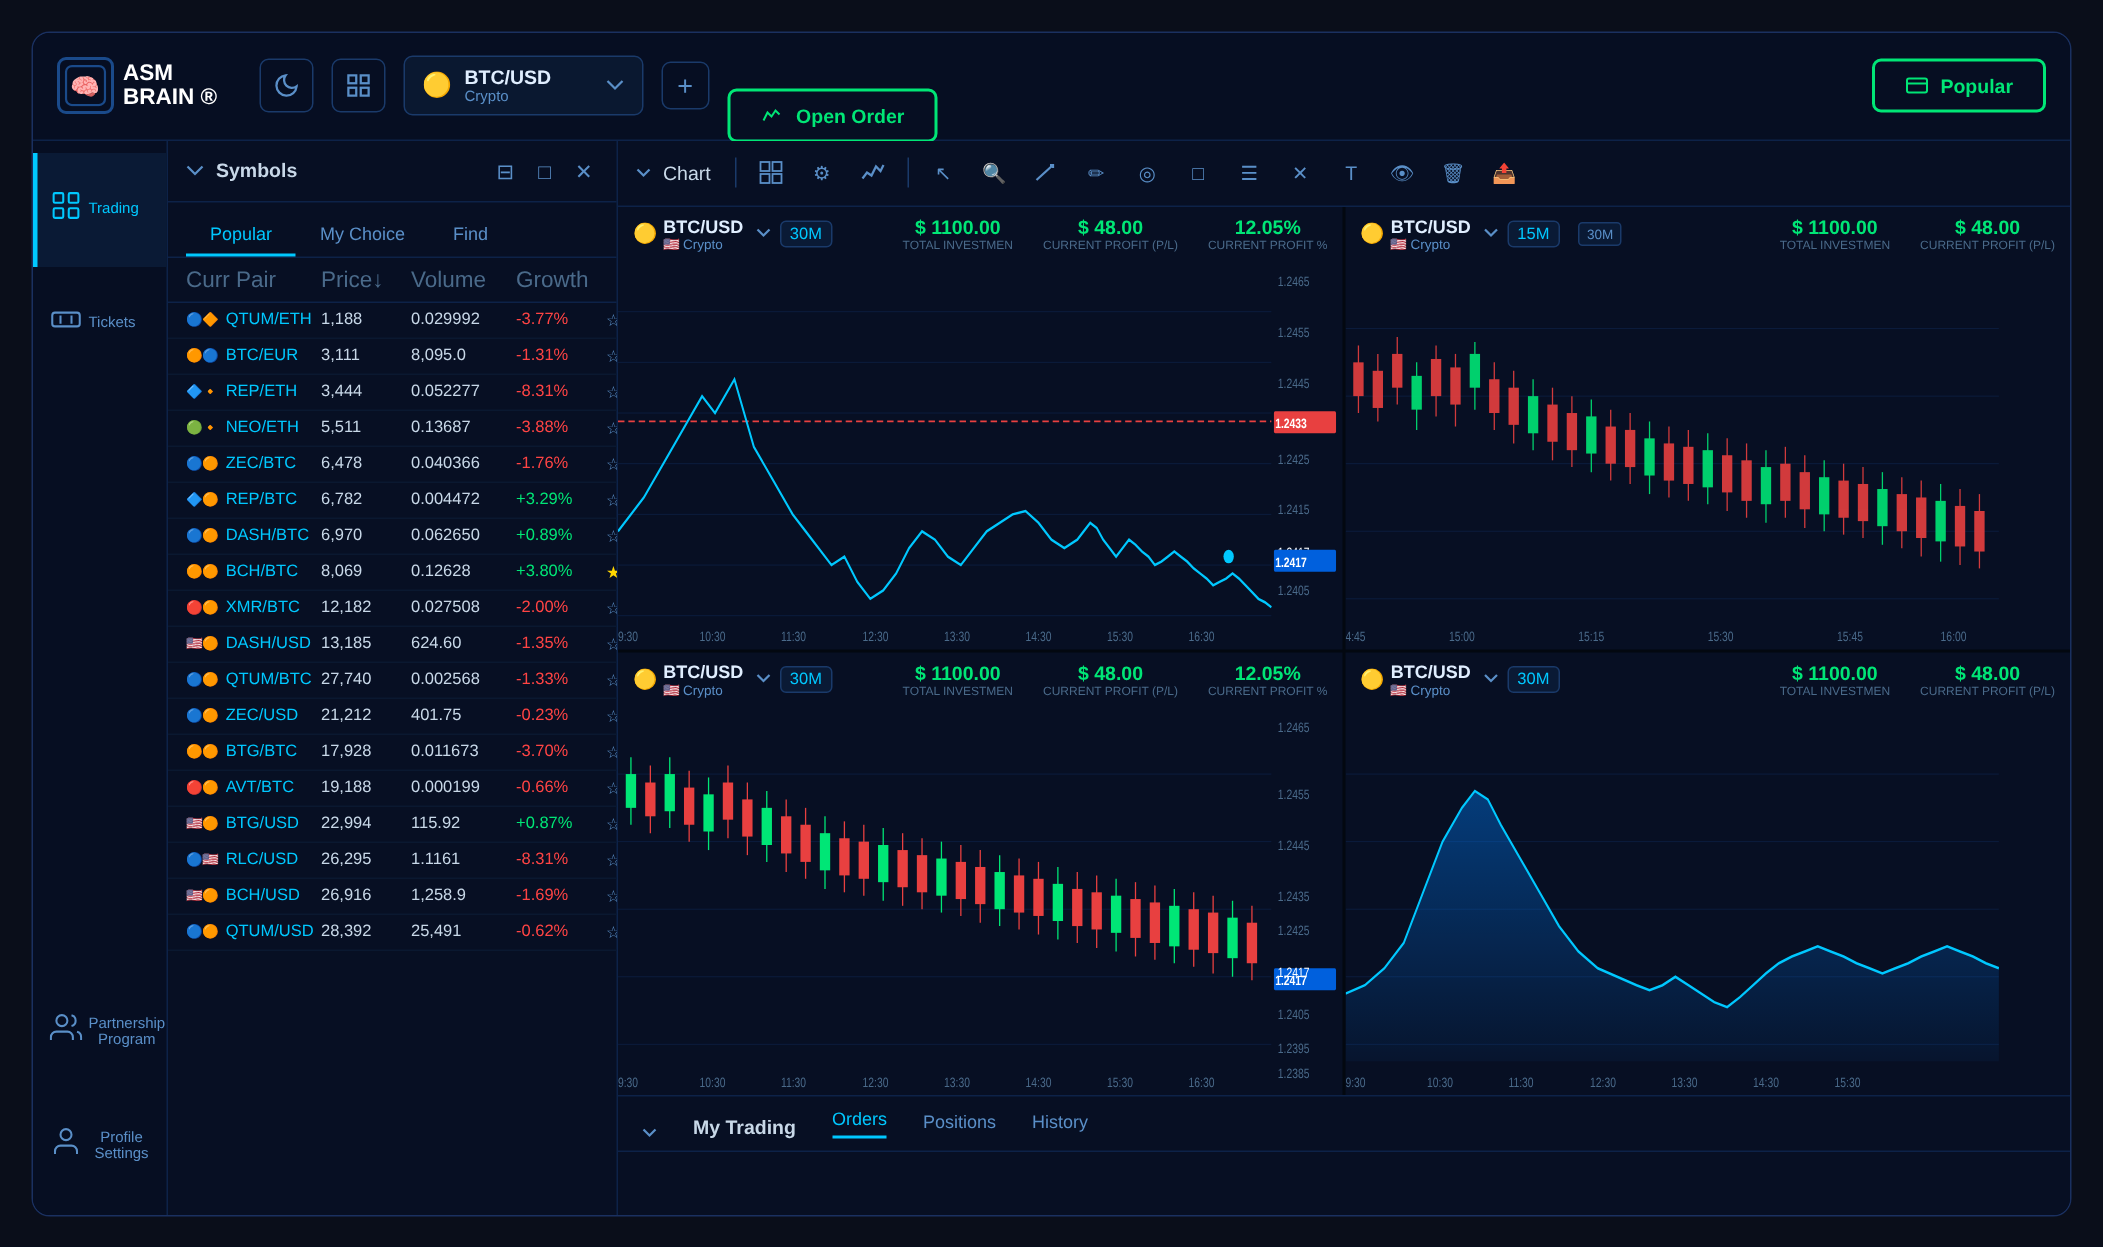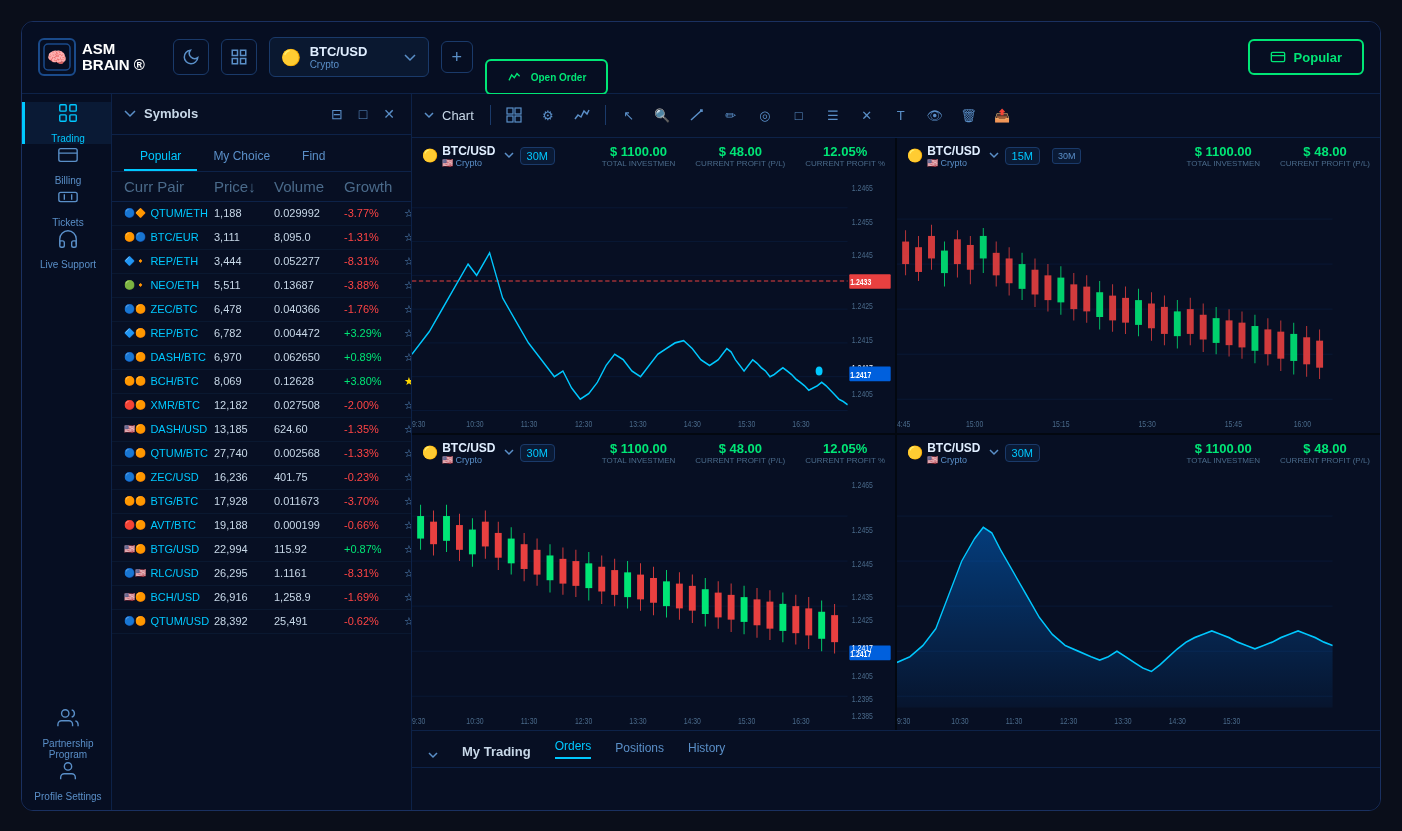--- a/index.html
+++ b/index.html
@@ -112,21 +112,21 @@
 
     .open-order-btn {
       display: flex;
       align-items: center;
       gap: 8px;
       background: transparent;
       border: 2px solid #00e676;
       border-radius: 6px;
       padding: 8px 20px;
       color: #00e676;
-      font-size: 10px;
+      font-size: 13px;
       font-weight: 600;
       cursor: pointer;
       margin-top: 40px;
     }
 
     .spacer { flex: 1; }
 
     .deposit-btn {
       display: flex;
       align-items: center;
@@ -156,23 +156,23 @@
       display: flex;
       flex-direction: column;
       align-items: center;
       padding: 8px 0;
       gap: 0;
     }
 
     .nav-item {
       width: 100%;
       display: flex;
-      flex-direction: column;
-      align-items: center;
-      padding: 0 8px;
+      flex-direction: row;
+      align-items: center;
+      padding: 24px 8px;
       gap: 4px;
       cursor: pointer;
       border-left: 3px solid transparent;
     }
     .nav-item.active {
       border-left: 3px solid #00c8ff;
       background: #0a1a35;
     }
     .nav-item .nav-icon {
       font-size: 20px;
@@ -511,43 +511,25 @@
               <rect x="14" y="3" width="7" height="7" rx="1"></rect>
             <rect x="3" y="14" width="7" height="7" rx="1"></rect>
               <rect x="14" y="14" width="7" height="7" rx="1"></rect>
           </svg>
         </div>
         <span class="nav-label">Trading</span>
       </div>
       <div class="nav-item">
         <div class="nav-icon">
           <svg width="22" height="22" viewBox="0 0 24 24" fill="none" stroke="#5a8fc8" stroke-width="1.5">
-            <rect x="2" y="5" width="20" height="14" rx="2"></rect>
-            <path d="M2 10h20"></path>
-          </svg>
-        </div>
-        <span class="nav-label">Billing</span>
-      </div>
-      <div class="nav-item">
-        <div class="nav-icon">
-          <svg width="22" height="22" viewBox="0 0 24 24" fill="none" stroke="#5a8fc8" stroke-width="1.5">
             <path d="M2 9a2 2 0 0 1 2-2h16a2 2 0 0 1 2 2v6a2 2 0 0 1-2 2H4a2 2 0 0 1-2-2V9z"></path>
             <path d="M8 9v6M16 9v6"></path>
           </svg>
         </div>
         <span class="nav-label">Tickets</span>
-      </div>
-      <div class="nav-item">
-        <div class="nav-icon">
-          <svg width="22" height="22" viewBox="0 0 24 24" fill="none" stroke="#5a8fc8" stroke-width="1.5">
-            <path d="M3 18v-6a9 9 0 0 1 18 0v6"></path>
-            <path d="M21 19a2 2 0 0 1-2 2h-1a2 2 0 0 1-2-2v-3a2 2 0 0 1 2-2h3zM3 19a2 2 0 0 0 2 2h1a2 2 0 0 0 2-2v-3a2 2 0 0 0-2-2H3z"></path>
-          </svg>
-        </div>
-        <span class="nav-label">Live Support</span>
       </div>
       <div style="flex:1"></div>
       <div class="nav-item">
         <div class="nav-icon">
           <svg width="22" height="22" viewBox="0 0 24 24" fill="none" stroke="#5a8fc8" stroke-width="1.5">
             <path d="M17 21v-2a4 4 0 0 0-4-4H5a4 4 0 0 0-4 4v2"></path>
             <circle cx="9" cy="7" r="4"></circle>
             <path d="M23 21v-2a4 4 0 0 0-3-3.87"></path>
             <path d="M16 3.13a4 4 0 0 1 0 7.75"></path>
           </svg>
@@ -664,21 +646,21 @@
         </div>
         <div class="symbol-row">
           <div class="sym-pair"><span style="font-size:9px">🔵🟠</span> QTUM/BTC</div>
           <div class="sym-price">27,740</div>
           <div class="sym-volume">0.002568</div>
           <div class="sym-growth-neg">-1.33%</div>
           <div class="sym-star">☆</div>
         </div>
         <div class="symbol-row">
           <div class="sym-pair"><span style="font-size:9px">🔵🟠</span> ZEC/USD</div>
-          <div class="sym-price">16,236</div>
+          <div class="sym-price">21,212</div>
           <div class="sym-volume">401.75</div>
           <div class="sym-growth-neg">-0.23%</div>
           <div class="sym-star">☆</div>
         </div>
         <div class="symbol-row">
           <div class="sym-pair"><span style="font-size:9px">🟠🟠</span> BTG/BTC</div>
           <div class="sym-price">17,928</div>
           <div class="sym-volume">0.011673</div>
           <div class="sym-growth-neg">-3.70%</div>
           <div class="sym-star">☆</div>

